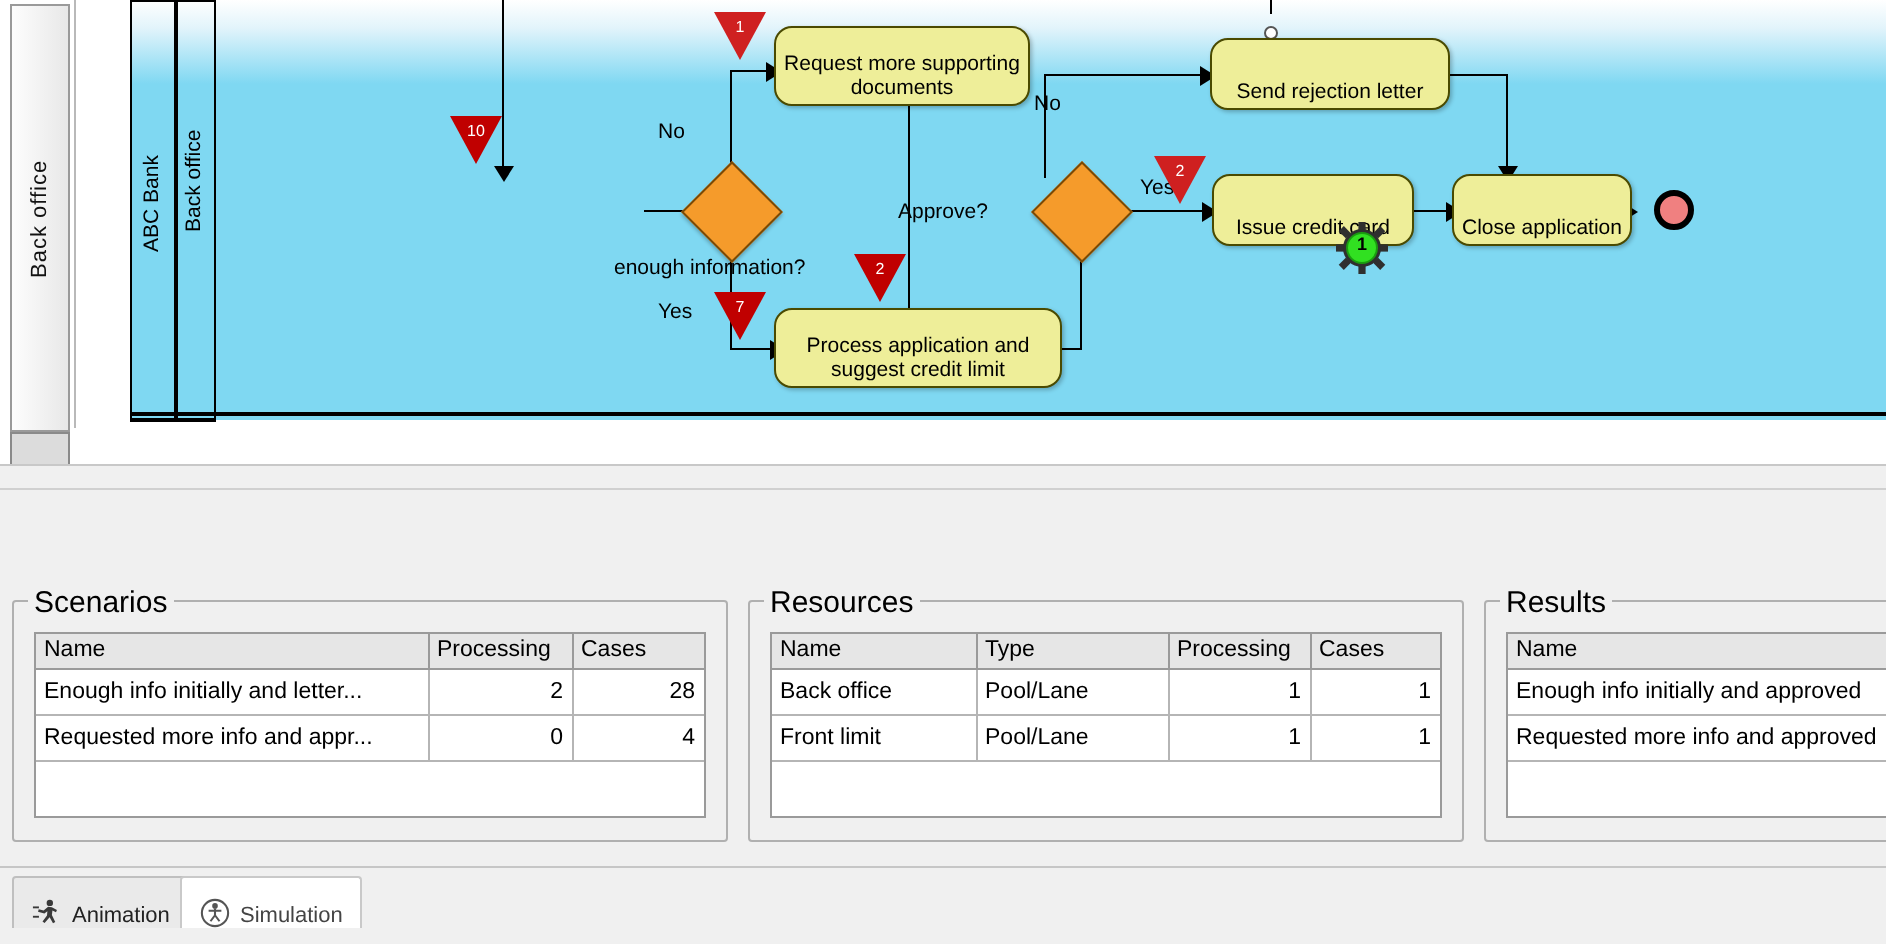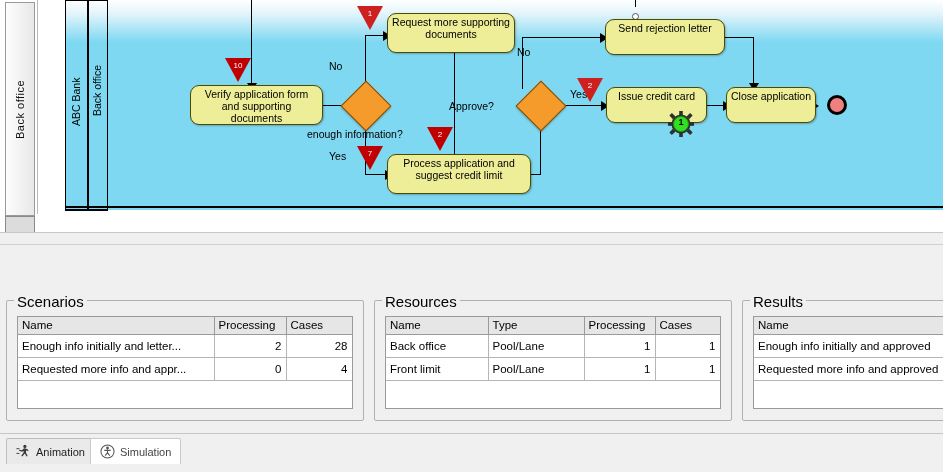--- a/index.html
+++ b/index.html
@@ -58,21 +58,21 @@
   .lane-hdr span{
     display:block;writing-mode:vertical-rl;transform:rotate(180deg);
     width:19px;height:208px;text-align:center;line-height:19px;font-size:10.5px;
     padding-top:30px;box-sizing:border-box;
   }
   .lane-bottom{position:absolute;left:0;top:206px;width:879px;height:2px;background:#000;}
 
   
   .task{
     position:absolute;background:#eeee99;border:1px solid #4a4a00;border-radius:9px;
-    box-sizing:border-box;display:flex;align-items:flex-start;justify-content:center;
+    box-sizing:border-box;display:flex;align-items:flex-end;justify-content:center;
     text-align:center;font-size:10.5px;line-height:12px;color:#000;padding:2px 4px;
     box-shadow:1px 1px 2px rgba(0,0,0,.25);
   }
   .gw{
     position:absolute;width:34px;height:34px;background:#f59b2b;
     border:1px solid #7a4a06;transform:rotate(45deg);
     box-shadow:1px 1px 2px rgba(0,0,0,.25);
   }
   .endev{
     position:absolute;width:20px;height:20px;border-radius:50%;
@@ -142,21 +142,21 @@
   #panel-scenarios{left:6px;width:358px;}
   #panel-resources{left:374px;width:358px;}
   #panel-results{left:742px;width:216px;}
   #panel-results .tbl-wrap{overflow:visible;}
   #panel-results table{width:230px;}
 
   
   #tabbar{position:absolute;left:0;top:433px;width:943px;height:39px;background:#f0f0f0;border-top:1px solid #c6c6c6;}
   .tab{
     position:absolute;top:4px;height:26px;box-sizing:border-box;
-    display:flex;align-items:center;gap:5px;padding:0 9px;font-size:11px;
+    display:flex;align-items:flex-end;gap:5px;padding:0 9px;font-size:11px;
     border:1px solid #bfbfbf;border-bottom:none;border-radius:2px 2px 0 0;
   }
   #tab-animation{left:6px;background:#eaeaea;color:#222;}
   #tab-simulation{left:90px;background:#ffffff;color:#444;border-color:#c9c9c9;}
   .tab svg{display:block;}
 </style>
 </head>
 <body>
 
 <div id="canvas-area">
@@ -213,23 +213,20 @@
 
       <div class="ln" style="left:641px;top:105px;width:20px;height:1px;"></div>
       <div class="ah r" style="left:658px;top:101px;"></div>
 
       <div class="ln" style="left:731px;top:105px;width:18px;height:1px;"></div>
       <div class="ah r" style="left:746px;top:101px;"></div>
 
       <div class="ln" style="left:570px;top:0;width:1px;height:7px;"></div>
       <div class="anchor" style="left:567px;top:13px;"></div>
 
-      <div class="task" style="left:125px;top:85px;width:133px;height:40px;">
-        <span>Verify application form and supporting documents</span>
-      </div>
       <div class="task" style="left:322px;top:13px;width:128px;height:40px;">
         <span>Request more supporting documents</span>
       </div>
       <div class="task" style="left:322px;top:154px;width:144px;height:40px;">
         <span>Process application and suggest credit limit</span>
       </div>
       <div class="task" style="left:540px;top:19px;width:120px;height:36px;">
         <span>Send rejection letter</span>
       </div>
       <div class="task" style="left:541px;top:87px;width:101px;height:36px;">

